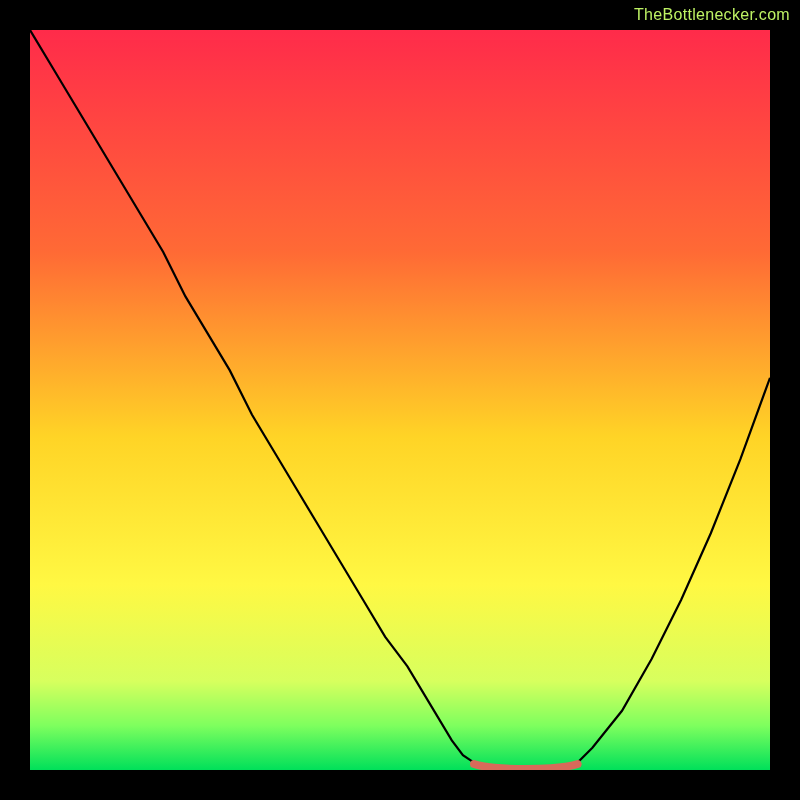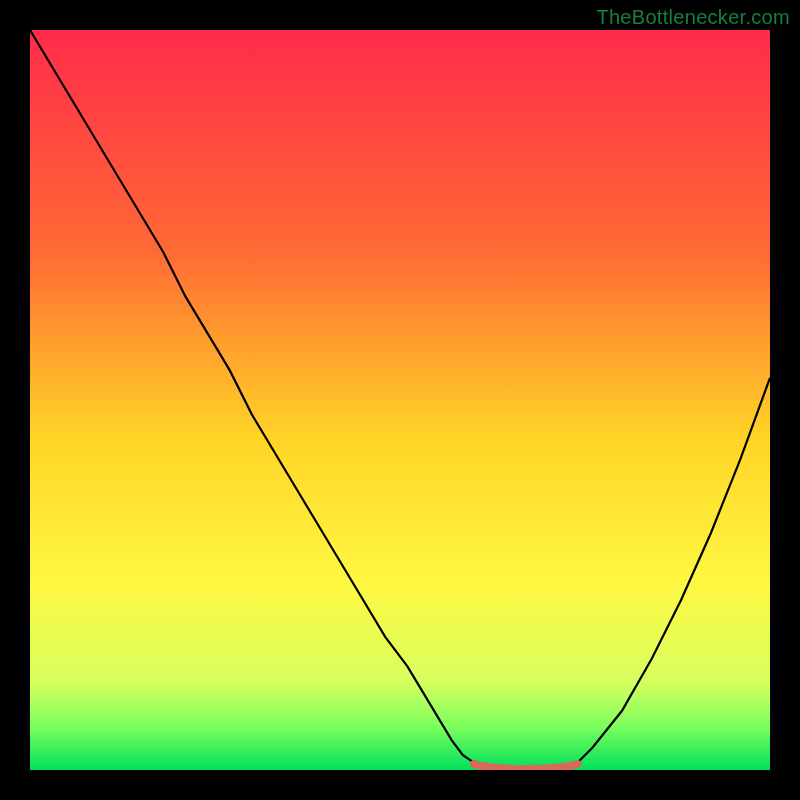--- a/index.html
+++ b/index.html
@@ -14,22 +14,22 @@
   .container {
     position: relative;
     width: 800px;
     height: 800px;
     background: #000;
   }
   .watermark {
     position: absolute;
     top: 6px;
     right: 10px;
-    color: #15803d;
-    font-size: 20px;
+    color: #bef264;
+    font-size: 16px;
     font-weight: 500;
     letter-spacing: 0.3px;
     z-index: 10;
   }
   .plot-wrap {
     position: absolute;
     left: 30px;
     top: 30px;
     width: 740px;
     height: 740px;

